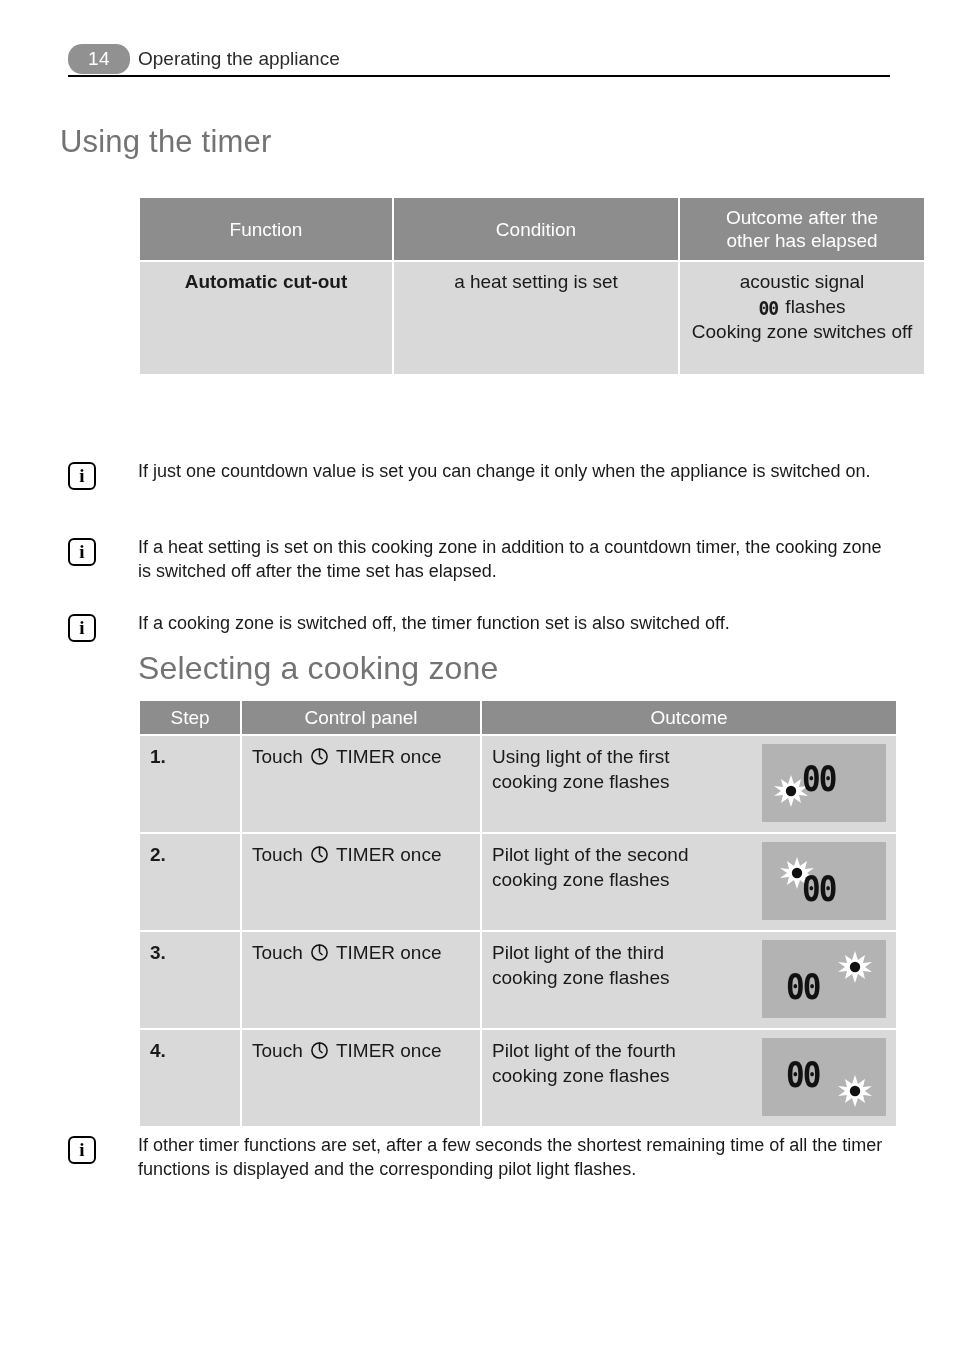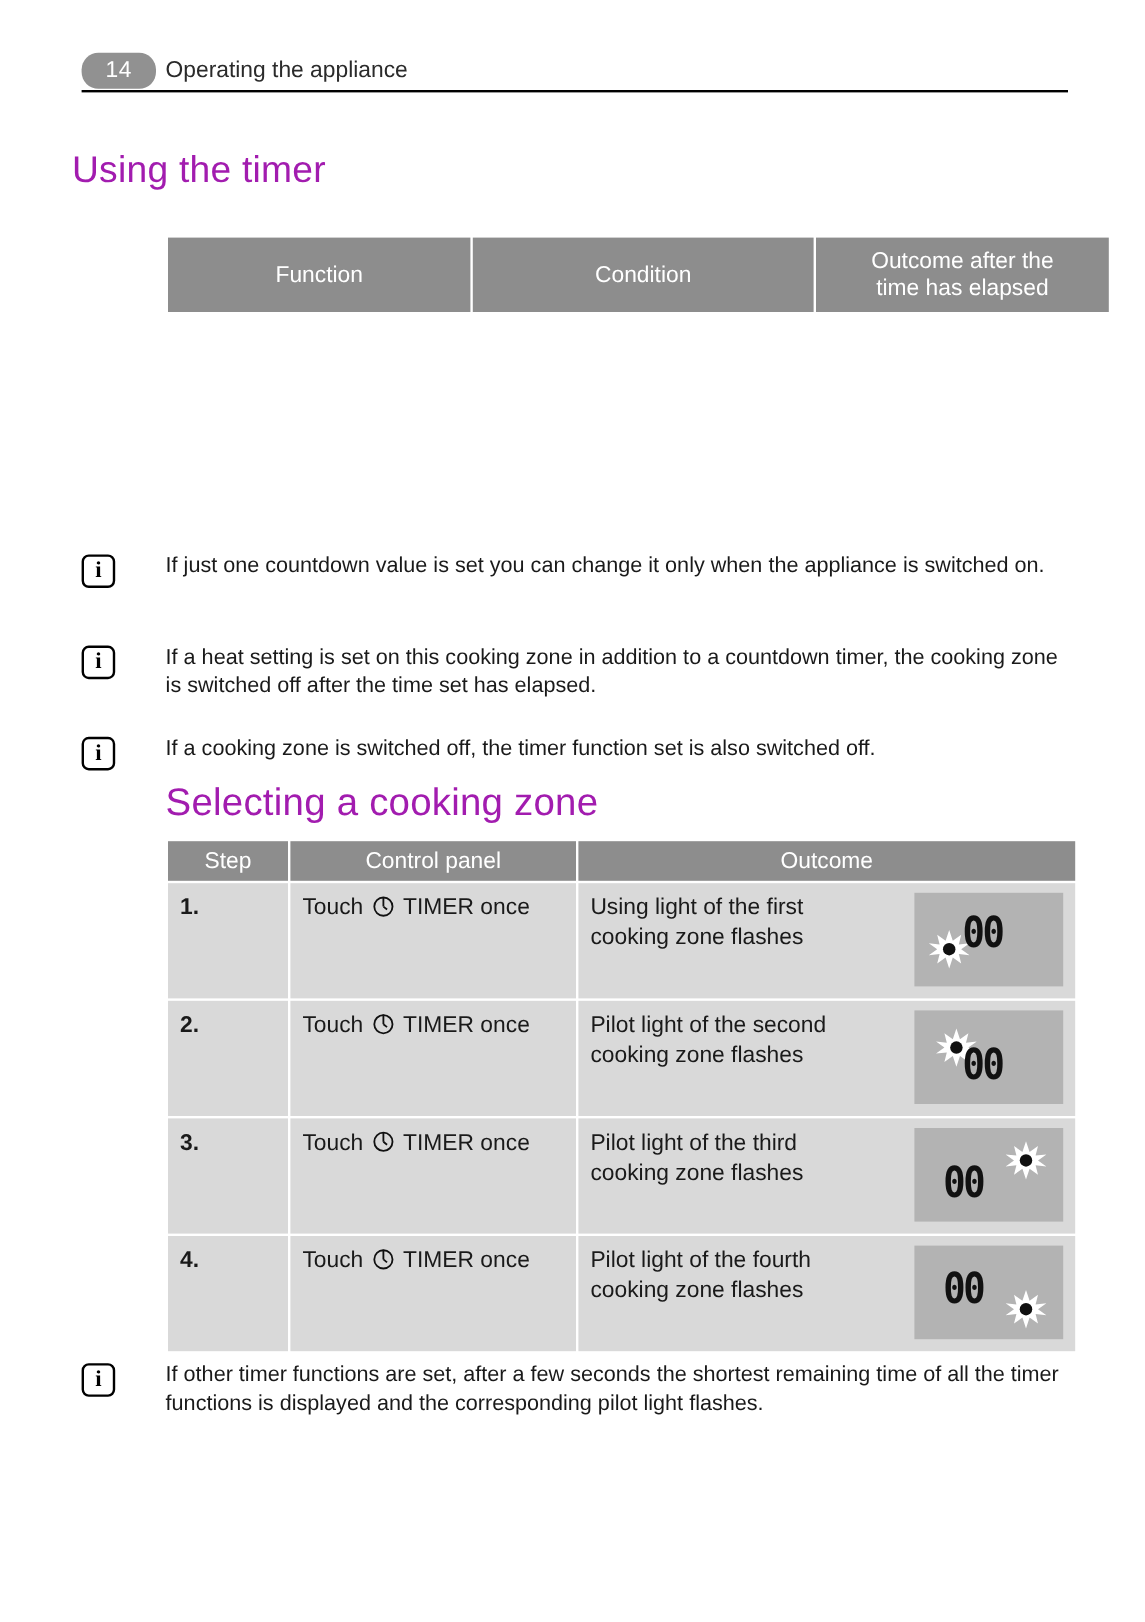--- a/index.html
+++ b/index.html
@@ -57,21 +57,21 @@
     height: 2px;
     background: #000000;
   }
 
   
   h1.section-title {
     position: absolute;
     margin: 0;
     font-weight: normal;
     font-size: 31px;
-    color: #a21caf;
+    color: #737373;
     letter-spacing: 0.2px;
   }
   #title-using-timer { left: 60px; top: 124px; }
   #title-selecting-zone { left: 138px; top: 650px; font-size: 32px; }
 
   
   table.doc-table {
     position: absolute;
     border-collapse: separate;
     border-spacing: 2px;
@@ -256,25 +256,34 @@
 
 <h1 class="section-title" id="title-using-timer">Using the timer</h1>
 
 <table class="doc-table" id="table-timer-functions">
   <thead>
     <tr>
       <th>Function</th>
       <th>Condition</th>
       <th>
         <span>Outcome after the</span><br>
-        <span>time has elapsed</span>
+        <span>other has elapsed</span>
       </th>
     </tr>
   </thead>
   <tbody>
+    <tr class="row-tall">
+      <td class="bold-cell">Automatic cut-out</td>
+      <td>a heat setting is set</td>
+      <td>
+        <span>acoustic signal</span><br>
+        <span class="seg-digits seg-inline">00</span><span> flashes</span><br>
+        <span>Cooking zone switches off</span>
+      </td>
+    </tr>
   </tbody>
 </table>
 
 <div class="info-note" id="note-1">
   <div class="info-icon">
     <span class="glyph">i</span>
   </div>
   <div class="info-text">If just one countdown value is set you can change it only when the appliance is switched on.</div>
 </div>
 

